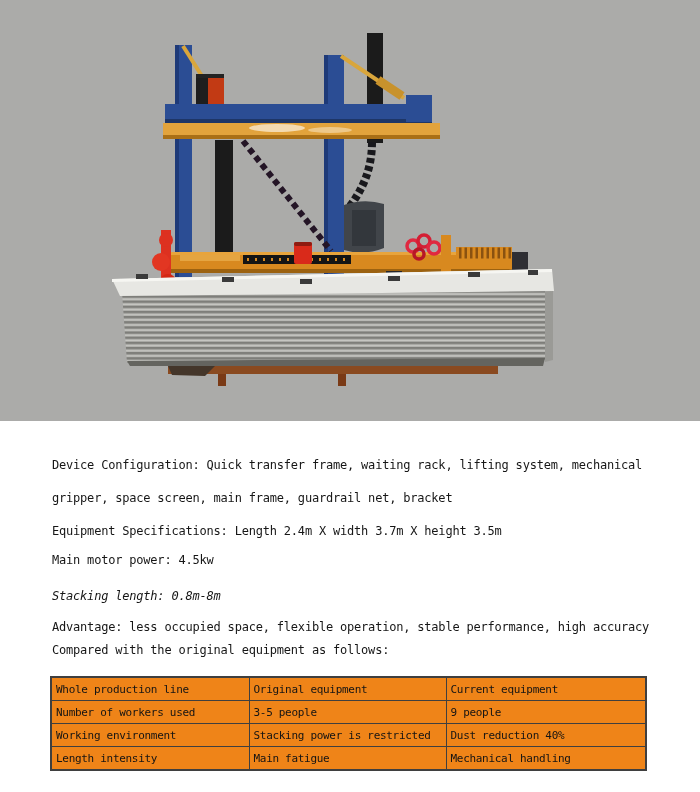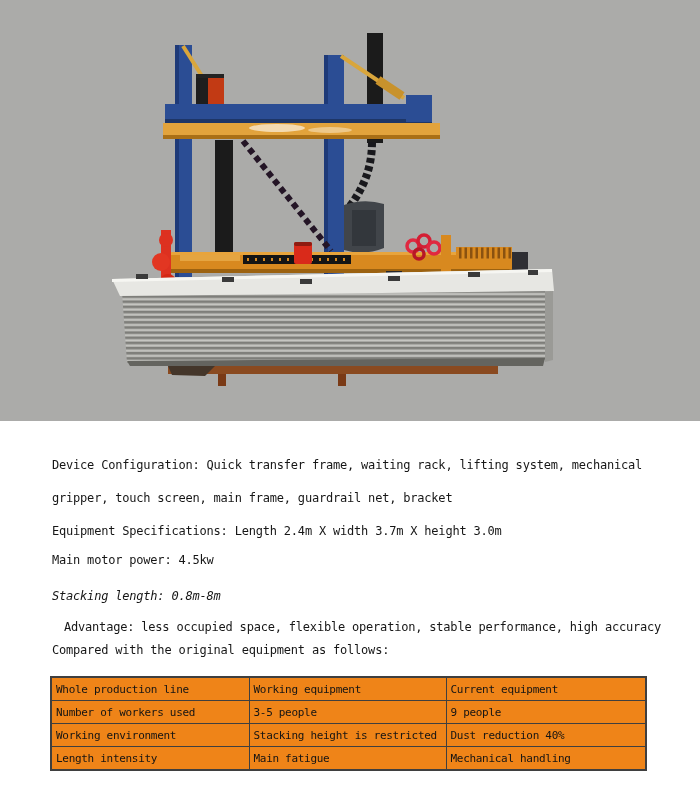--- a/index.html
+++ b/index.html
@@ -15,21 +15,21 @@
     background:var(--photo_bg,#ABABA9);
   }
   .photo-area svg{position:absolute;left:0;top:0;}
   
   .txt{
     position:absolute; left:52px; width:630px; height:16px;
     font-size:12px; letter-spacing:-0.2px; line-height:14px;
     white-space:nowrap; color:var(--text_color,#161616);
   }
   .l1{top:458px;} .l2{top:491px;} .l3{top:524px;} .l4{top:553px;} .l5{top:589px;font-style:italic;}
-  .l6{top:620px;margin-left:12px;} .l7{top:643px;}
+  .l6{top:620px;} .l7{top:643px;}
   
   .cmp-table{
     position:absolute; left:50px; top:676px; width:595px; height:91px;
     border-collapse:collapse; table-layout:fixed;
     background:var(--table_fill,#EF8418);
     font-size:11px; letter-spacing:-0.3px;
   }
   .cmp-table td{
     border:1px solid var(--table_border,#3F3F3F);
     padding:0 2px 0 4px; height:22px;
@@ -141,47 +141,47 @@
         <polygon points="127,361 545,358 543,366 130,366" fill="#64645F"></polygon>
         <rect x="168" y="366" width="330" height="8" fill="#8A4A20"></rect>
         <polygon points="168,366 215,366 205,376 172,375" fill="#44362A"></polygon>
         <rect x="218" y="374" width="8" height="12" fill="#7A3A16"></rect>
         <rect x="338" y="374" width="8" height="12" fill="#7A3A16"></rect>
       </g>
     </svg>
   </div>
 
   <div class="txt l1">Device Configuration: Quick transfer frame, waiting rack, lifting system, mechanical</div>
-  <div class="txt l2">gripper, touch screen, main frame, guardrail net, bracket</div>
-  <div class="txt l3">Equipment Specifications: Length 2.4m X width 3.7m X height 3.0m</div>
+  <div class="txt l2">gripper, space screen, main frame, guardrail net, bracket</div>
+  <div class="txt l3">Equipment Specifications: Length 2.4m X width 3.7m X height 3.5m</div>
   <div class="txt l4">Main motor power: 4.5kw</div>
   <div class="txt l5">Stacking length: 0.8m-8m</div>
   <div class="txt l6">Advantage: less occupied space, flexible operation, stable performance, high accuracy</div>
   <div class="txt l7">Compared with the original equipment as follows:</div>
 
   <table class="cmp-table">
     <colgroup>
         <col style="width:198px">
         <col style="width:197px">
         <col style="width:200px">
       </colgroup>
     <tbody>
       <tr>
         <td>Whole production line</td>
-        <td>Working equipment</td>
+        <td>Original equipment</td>
         <td>Current equipment</td>
       </tr>
       <tr>
         <td>Number of workers used</td>
         <td>3-5 people</td>
         <td>9 people</td>
       </tr>
       <tr>
         <td>Working environment</td>
-        <td>Stacking height is restricted</td>
+        <td>Stacking power is restricted</td>
         <td>Dust reduction 40%</td>
       </tr>
       <tr>
         <td>Length intensity</td>
         <td>Main fatigue</td>
         <td>Mechanical handling</td>
       </tr>
     </tbody>
   </table>
 

